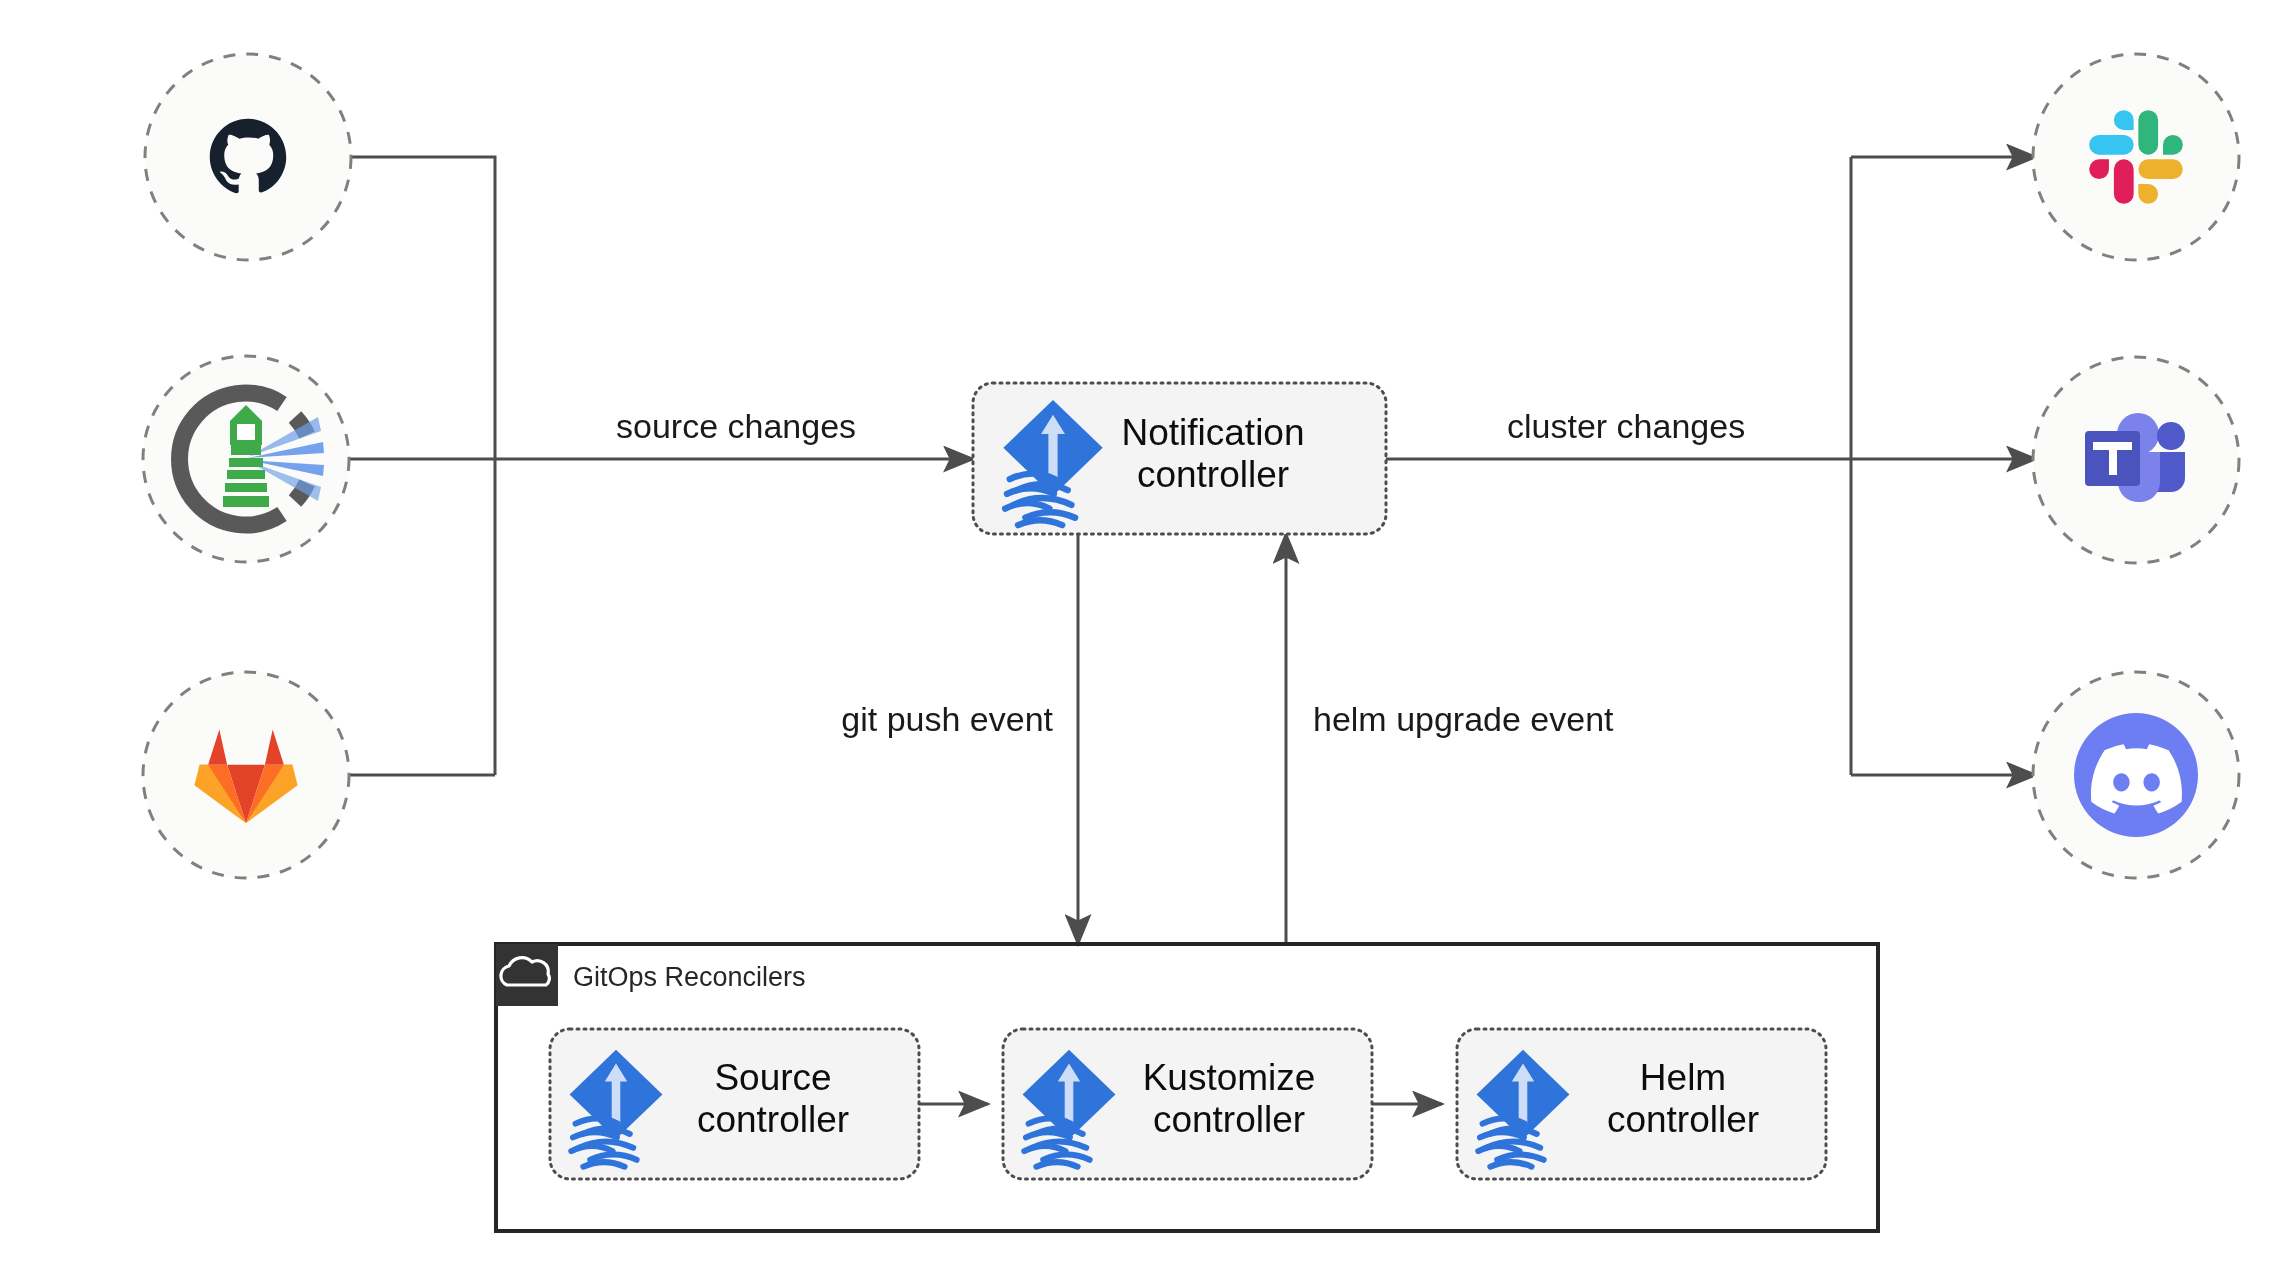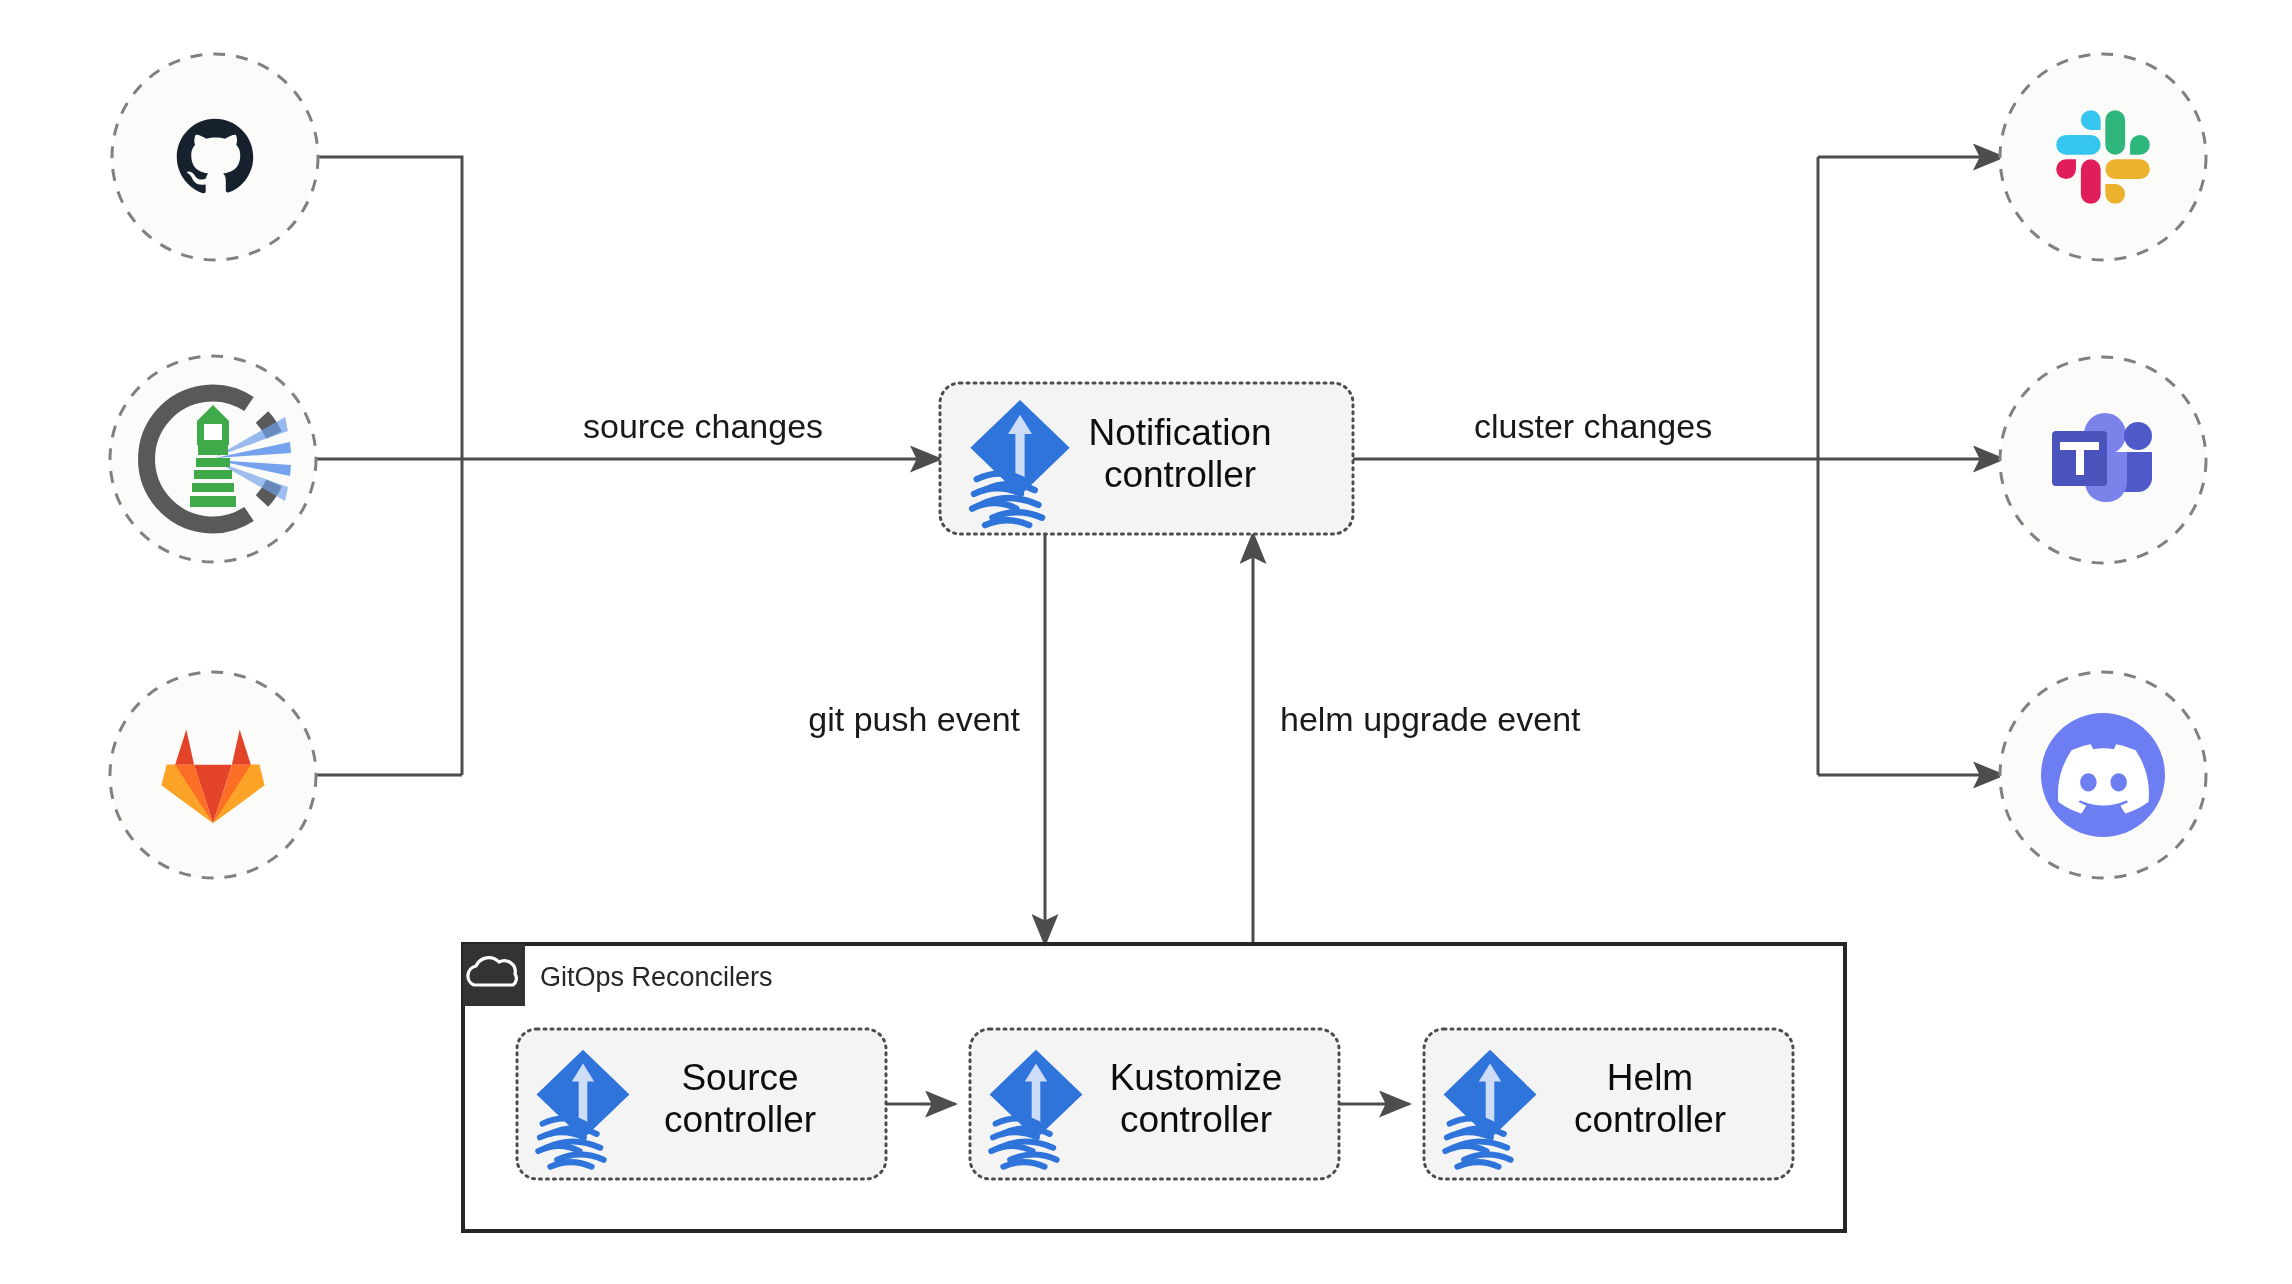--- a/index.html
+++ b/index.html
@@ -12,20 +12,21 @@
     width: 2292px;
     height: 1284px;
     overflow: hidden;
     font-family: "Liberation Sans", sans-serif;
   }
   #diagram-root {
     position: relative;
     width: 2148px;
     height: 1284px;
     background: #ffffff;
+    margin-left: 33px;
   }
   svg.layer {
     position: absolute;
     top: 0;
     left: 0;
     width: 2292px;
     height: 1284px;
   }
   .edge-line {
     fill: none;

